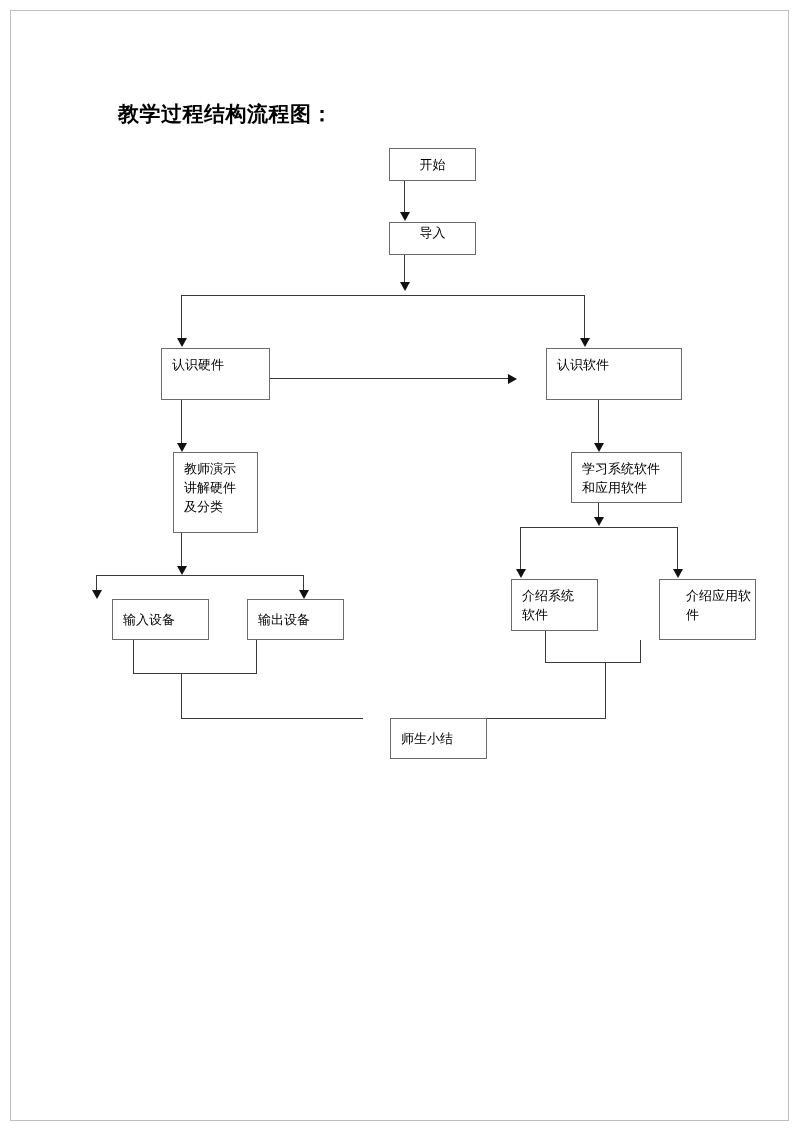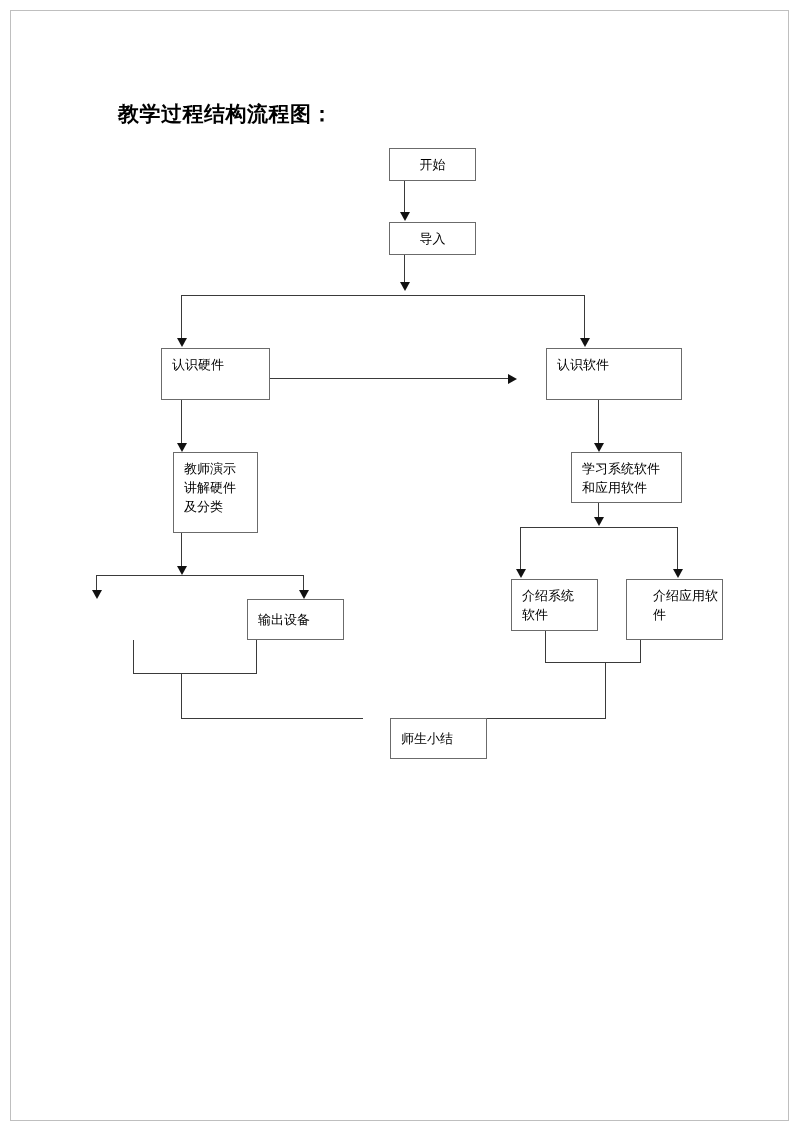--- a/index.html
+++ b/index.html
@@ -154,21 +154,21 @@
   <div class="ln v" style="left:545px; top:631px; height:32px;"></div>
   <div class="ln v" style="left:640px; top:640px; height:23px;"></div>
   <div class="ln h" style="left:545px; top:662px; width:96px;"></div>
   <div class="ln v" style="left:605px; top:662px; height:57px;"></div>
   <div class="ln h" style="left:458px; top:718px; width:148px;"></div>
 
   <div class="node lefttop" style="left:361px; top:148px; width:87px; height:33px; display:flex; align-items:center; justify-content:center; padding:0;">
     <span class="txt">开始</span>
   </div>
 
-  <div class="node" style="left:361px; top:222px; width:87px; height:33px; display:flex; align-items:center; justify-content:center;">
+  <div class="node" style="left:361px; top:222px; width:87px; height:33px; display:flex; justify-content:center;">
     <span class="txt">导入</span>
   </div>
 
   <div class="node lefttop" style="left:518px; top:348px; width:136px; height:52px;">
     <span class="txt">认识软件</span>
   </div>
 
   <div class="node lefttop" style="left:133px; top:348px; width:109px; height:52px;">
     <span class="txt">认识硬件</span>
   </div>
@@ -177,31 +177,34 @@
     <span class="txt">教师演示
 讲解硬件
 及分类</span>
   </div>
 
   <div class="node lefttop" style="left:543px; top:452px; width:111px; height:51px;">
     <span class="txt">学习系统软件
 和应用软件</span>
   </div>
 
+  <div class="node leftmid" style="left:84px; top:599px; width:97px; height:41px;">
+    <span class="txt">输入设备</span>
+  </div>
 
   <div class="node leftmid" style="left:219px; top:599px; width:97px; height:41px;font-family:Liberation Serif, serif;">
     <span class="txt">输出设备</span>
   </div>
 
   <div class="node lefttop" style="left:483px; top:579px; width:87px; height:52px;">
     <span class="txt">介绍系统
 软件</span>
   </div>
 
-  <div class="node lefttop" style="left:598px; top:579px; width:97px; height:61px;padding-left:26px;">
+  <div class="node lefttop" style="left:631px; top:579px; width:97px; height:61px;padding-left:26px;">
     <span class="txt">介绍应用软
 件</span>
   </div>
 
   <div class="node leftmid" style="left:362px; top:718px; width:97px; height:41px;">
     <span class="txt">师生小结</span>
   </div>
 
 </div>
 

